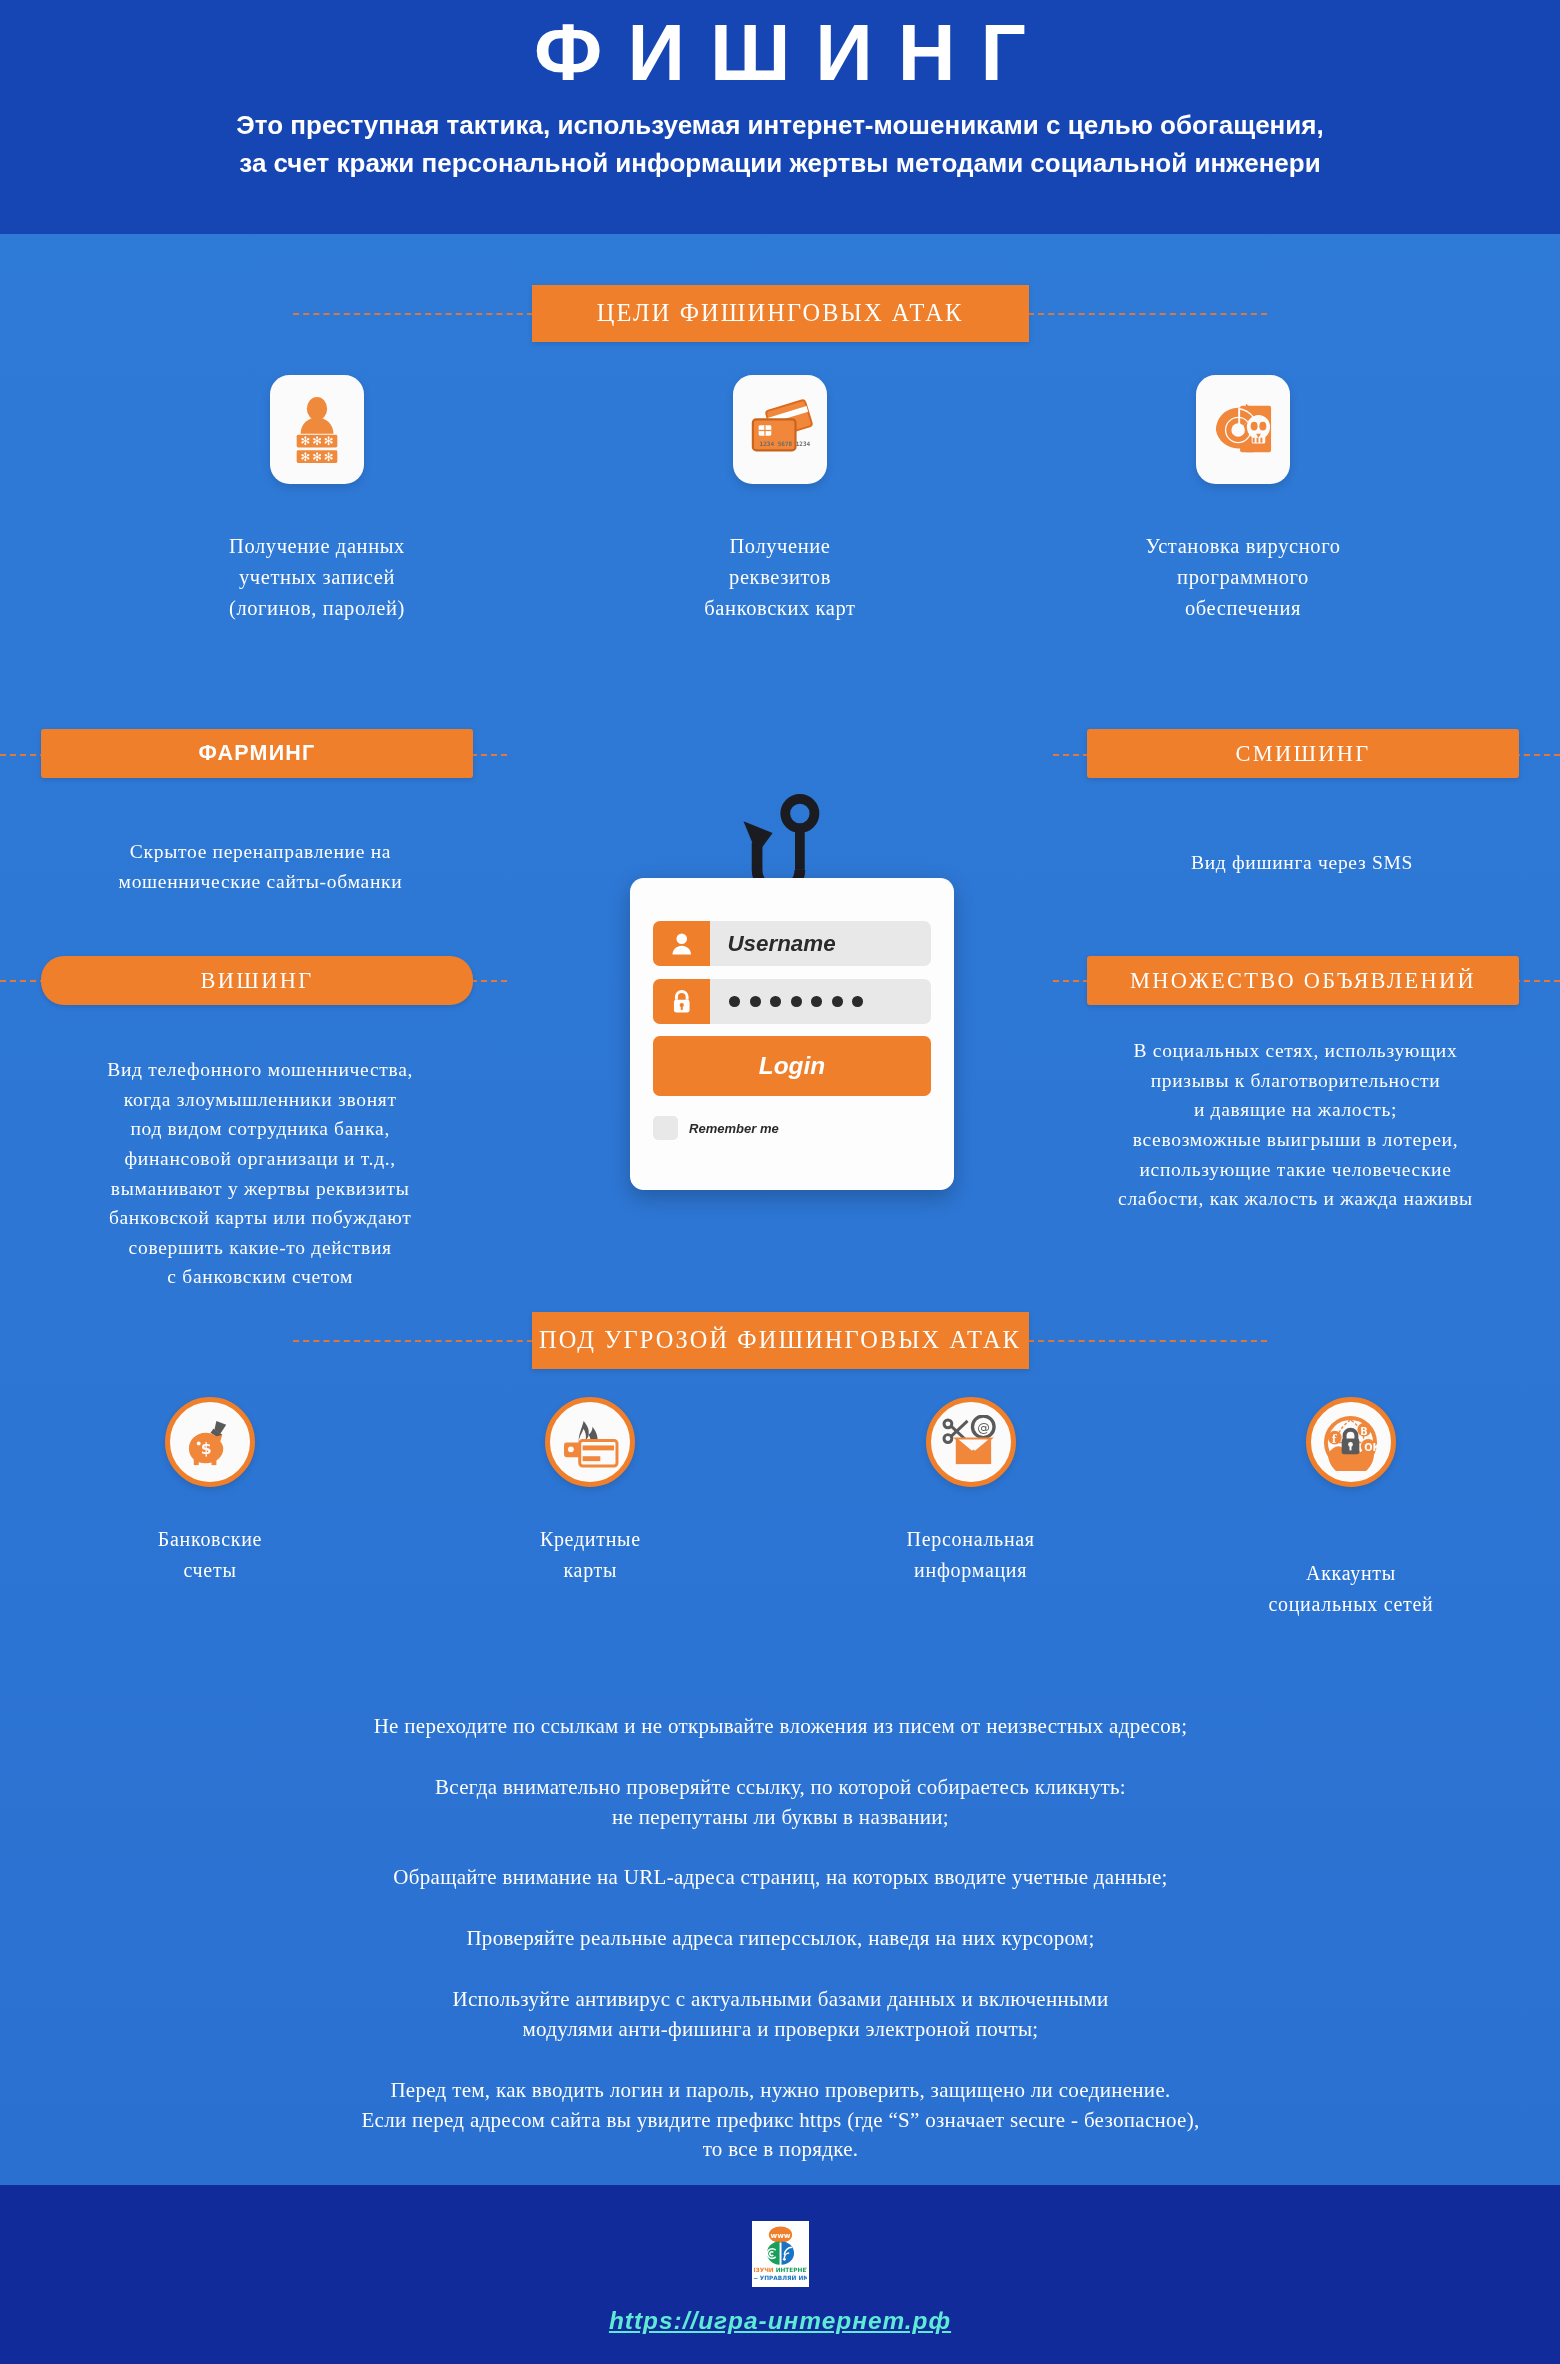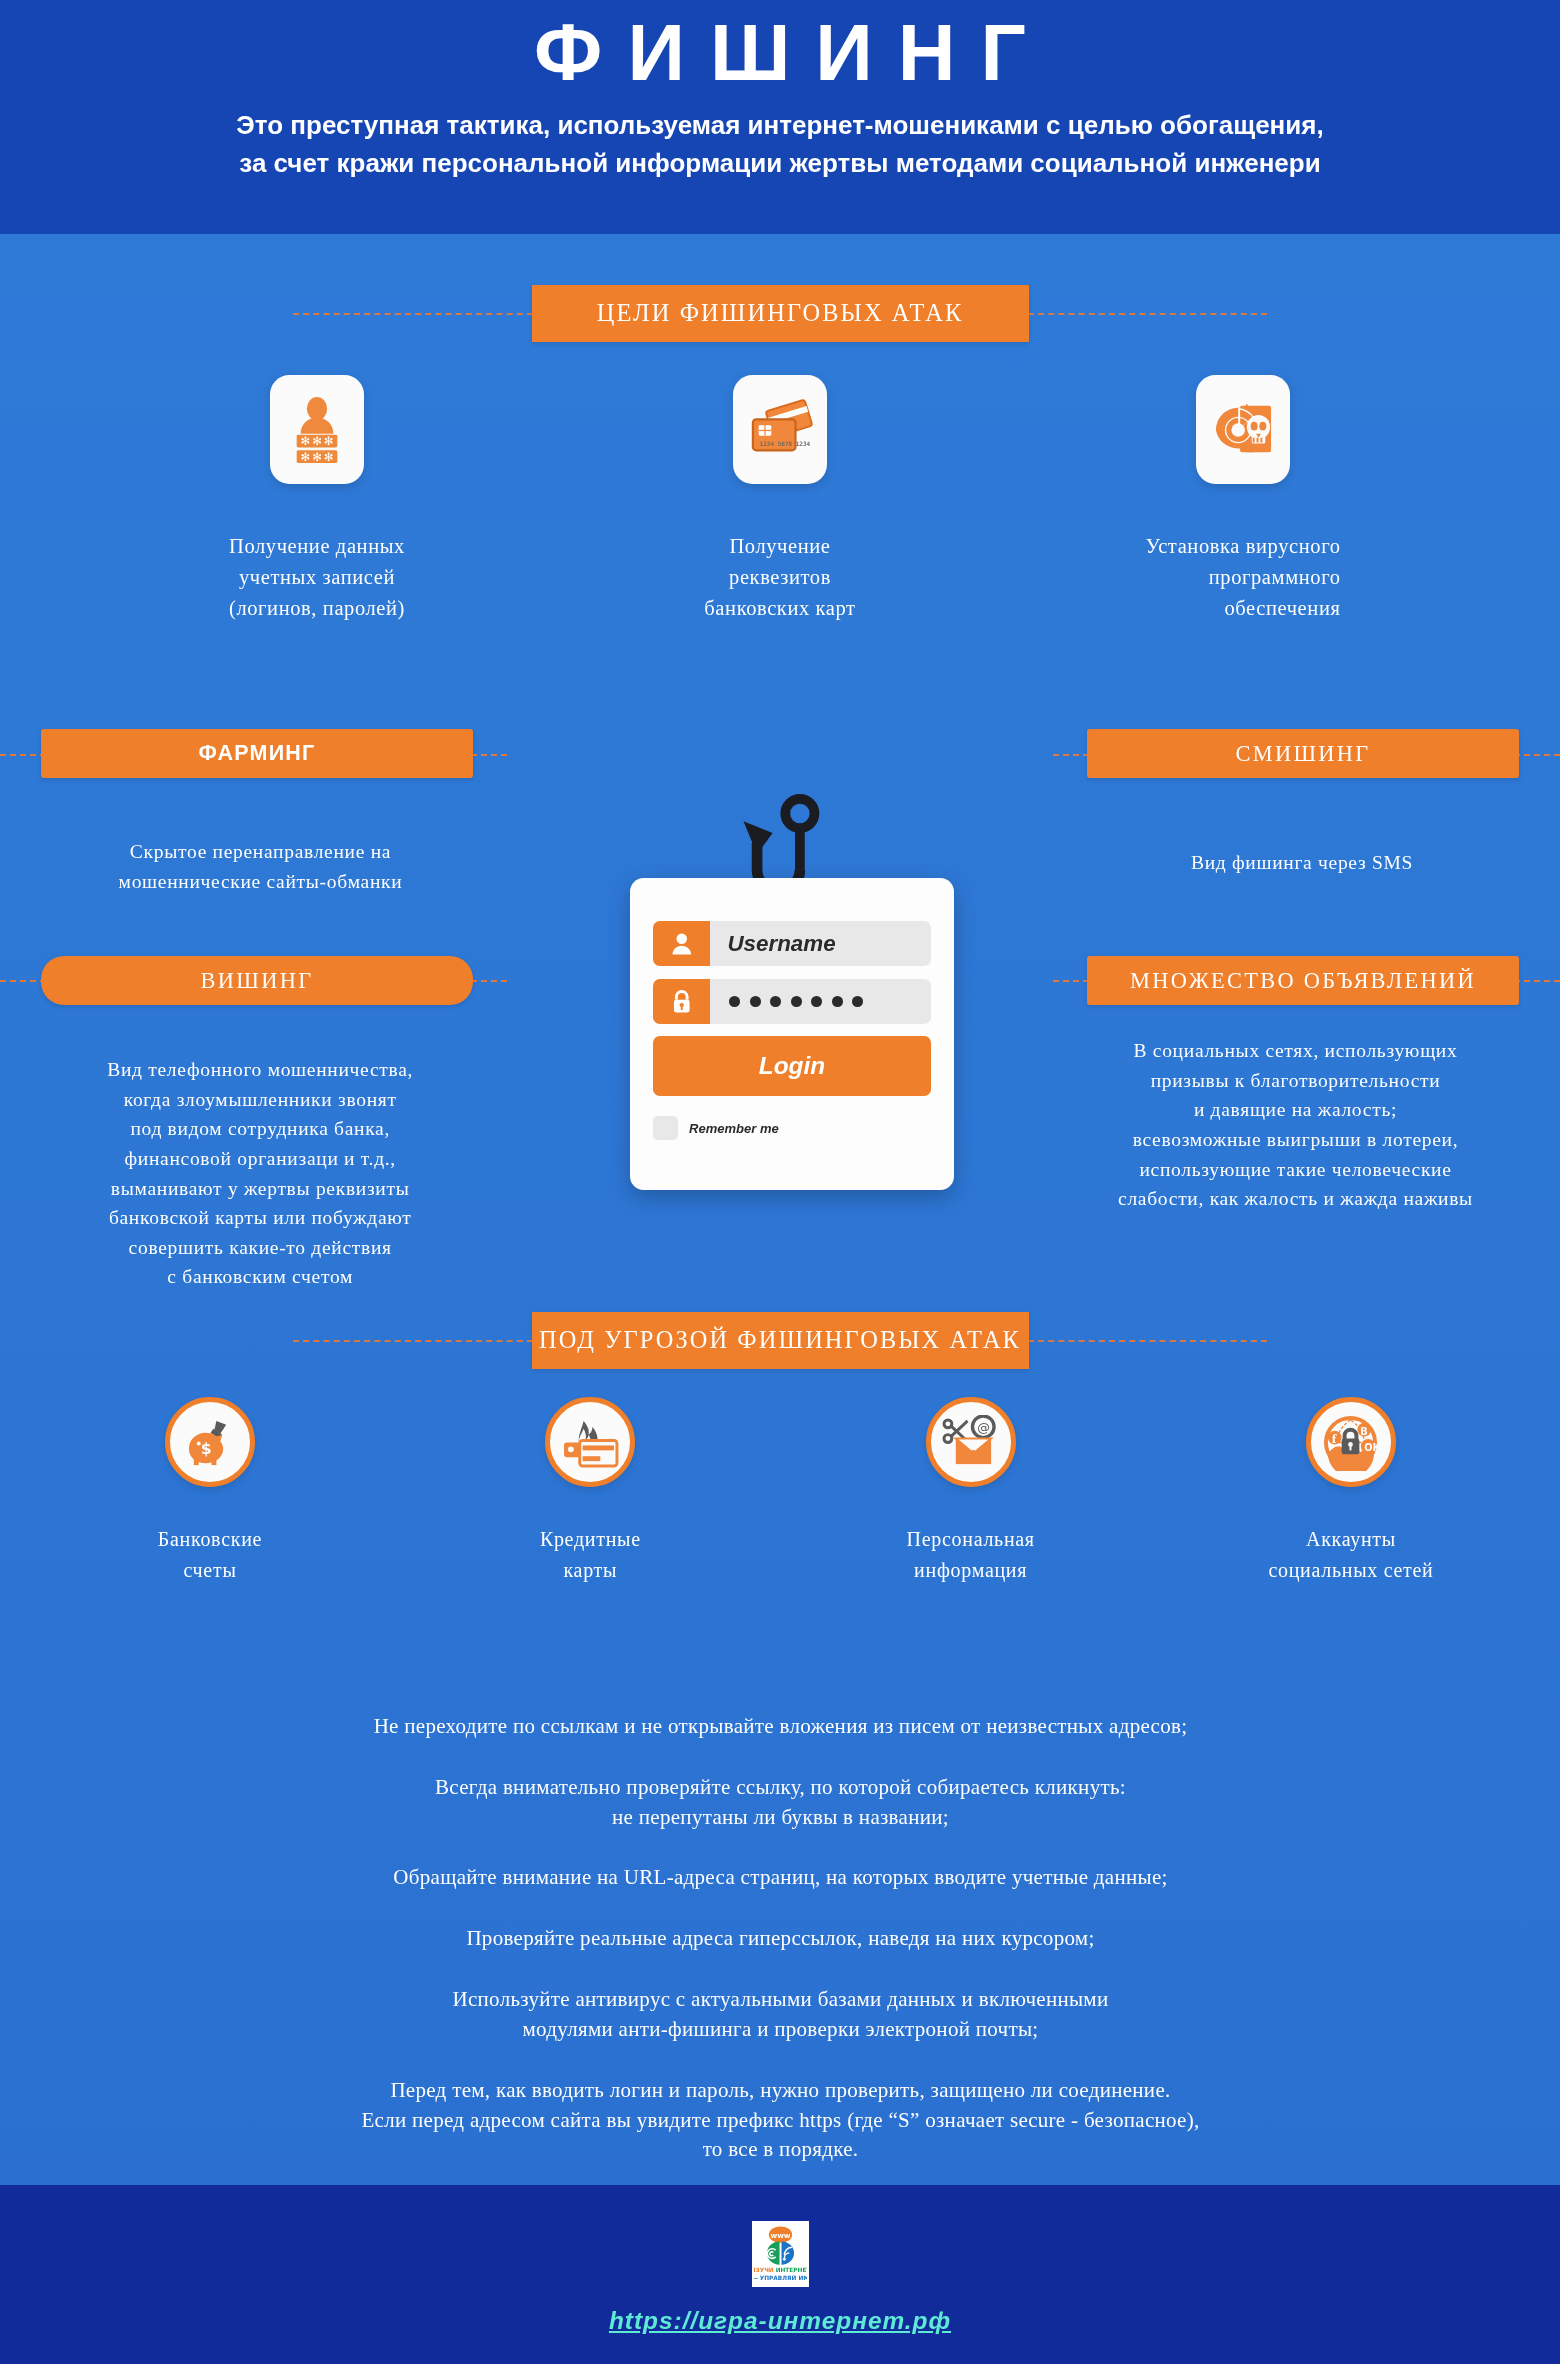--- a/index.html
+++ b/index.html
@@ -381,21 +381,21 @@
               <ellipse cx="56.5" cy="27" rx="3.6" ry="4.4"></ellipse>
               <path d="M49.5 35h5l-2.5 4z"></path>
               <rect x="46" y="39" width="2" height="5"></rect>
               <rect x="50" y="39" width="2" height="5"></rect>
               <rect x="54" y="39" width="2" height="5"></rect>
             </g>
           </svg>
         </span>
       </div>
       <div class="goal-label">
-        <div style="white-space:pre-line;text-align:right;">Установка вирусного
+        <div style="white-space:pre-line;">Установка вирусного
 программного
 обеспечения</div>
       </div>
     </div>
 
   </div>
 
   <div class="side-dash" style="left:0; width:507px; top:754px;"></div>
   <div class="side-dash" style="left:1053px; width:507px; top:754px;"></div>
 
@@ -570,21 +570,21 @@
             <circle cx="48" cy="33" r="7.5" fill="#f0873a"></circle>
             <text x="44" y="38" fill="#fbfbfb" font-size="10" font-weight="700" font-family="DejaVu Sans, sans-serif">ОК</text>
             <path d="M24 26v-4a6 6 0 0 1 12 0v4" fill="none" stroke="#5a5a5a" stroke-width="4"></path>
             <rect x="21" y="25" width="18" height="16" rx="2.4" fill="#5a5a5a"></rect>
             <circle cx="30" cy="31" r="2.4" fill="#fbfbfb"></circle>
             <rect x="29" y="32" width="2" height="5" fill="#fbfbfb"></rect>
           </svg>
         </span>
       </div>
       <div class="target-label">
-        <div style="white-space:pre-line;">Аккаунты
+        <div style="white-space:pre-line;margin-top:34px;">Аккаунты
 социальных сетей</div>
       </div>
     </div>
 
   </div>
 
 
   <div class="recs">
     <div class="rec" style="white-space:pre-line;">Не переходите по ссылкам и не открывайте вложения из писем от неизвестных адресов;</div>
     <div class="rec" style="white-space:pre-line;">Всегда внимательно проверяйте ссылку, по которой собираетесь кликнуть:

